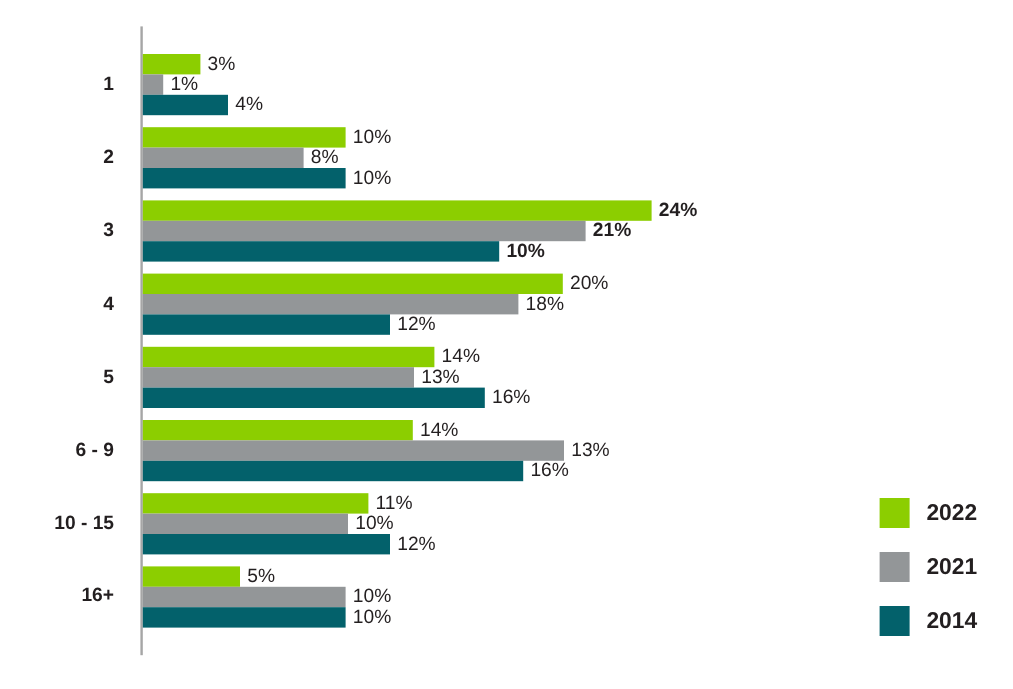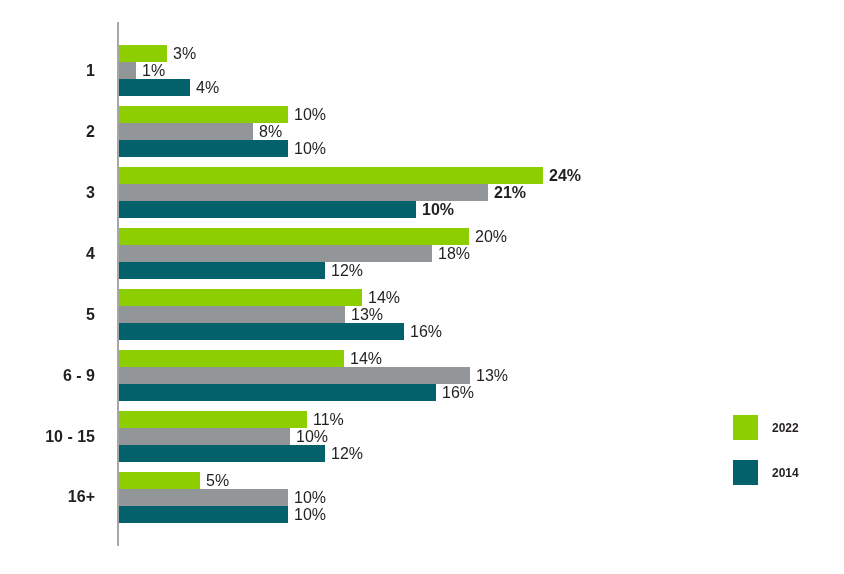--- a/index.html
+++ b/index.html
@@ -88,21 +88,21 @@
     height: 25px;
     margin-bottom: 20px;
   }
   .legend-swatch {
     width: 25px;
     height: 25px;
     flex: 0 0 auto;
   }
   .legend-text {
     margin-left: 14px;
-    font-size: 12px;
+    font-size: 19px;
     font-weight: bold;
     color: #231f20;
     white-space: nowrap;
     text-align: center;
   }
 </style>
 </head>
 <body>
 
 <div id="chart-root">
@@ -234,18 +234,22 @@
         <div class="cat-label" style="top: 488px;">16+</div>
       </div>
   </div>
 
   <div id="legend">
       <div class="legend-item">
         <div class="legend-swatch" style="background: rgb(140, 206, 0);"></div>
         <div class="legend-text">2022</div>
       </div>
       <div class="legend-item">
+        <div class="legend-swatch" style="background: rgb(147, 150, 152);"></div>
+        <div class="legend-text">2021</div>
+      </div>
+      <div class="legend-item">
         <div class="legend-swatch" style="background: rgb(3, 97, 107);"></div>
         <div class="legend-text">2014</div>
       </div>
     </div>
 
 </div>
 
 </body></html>

